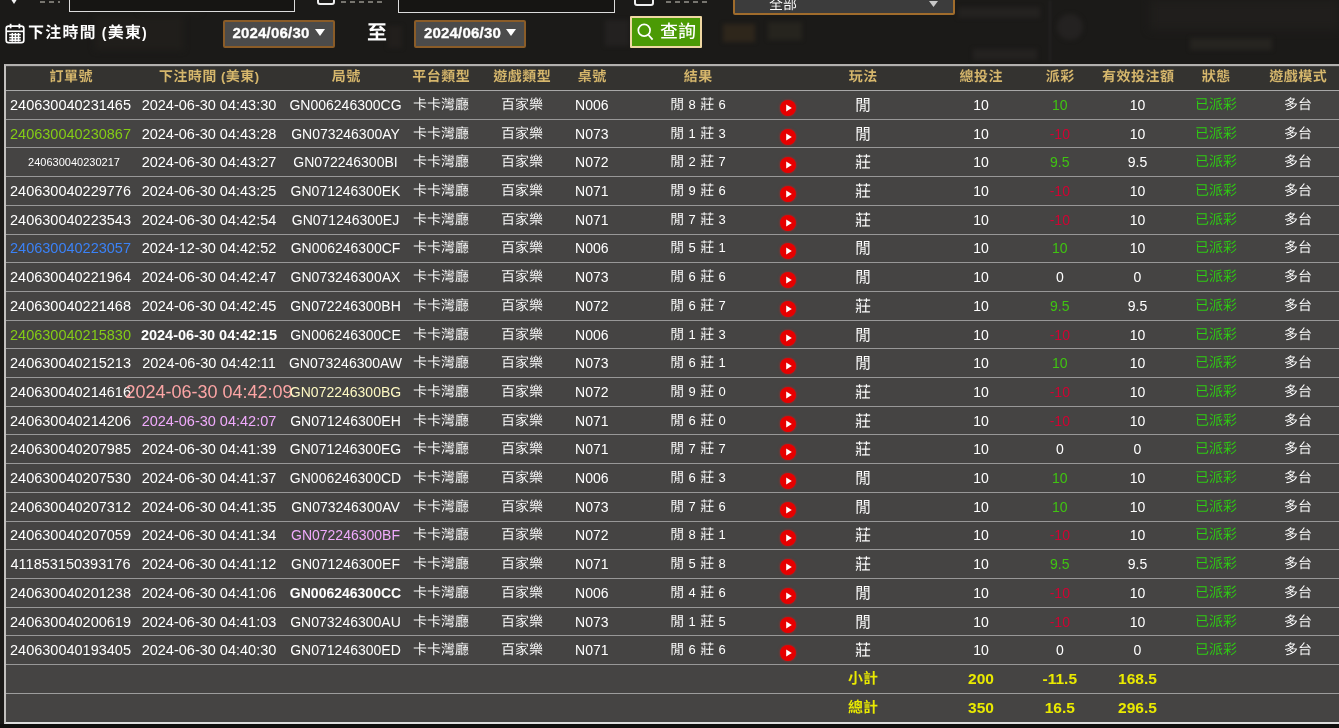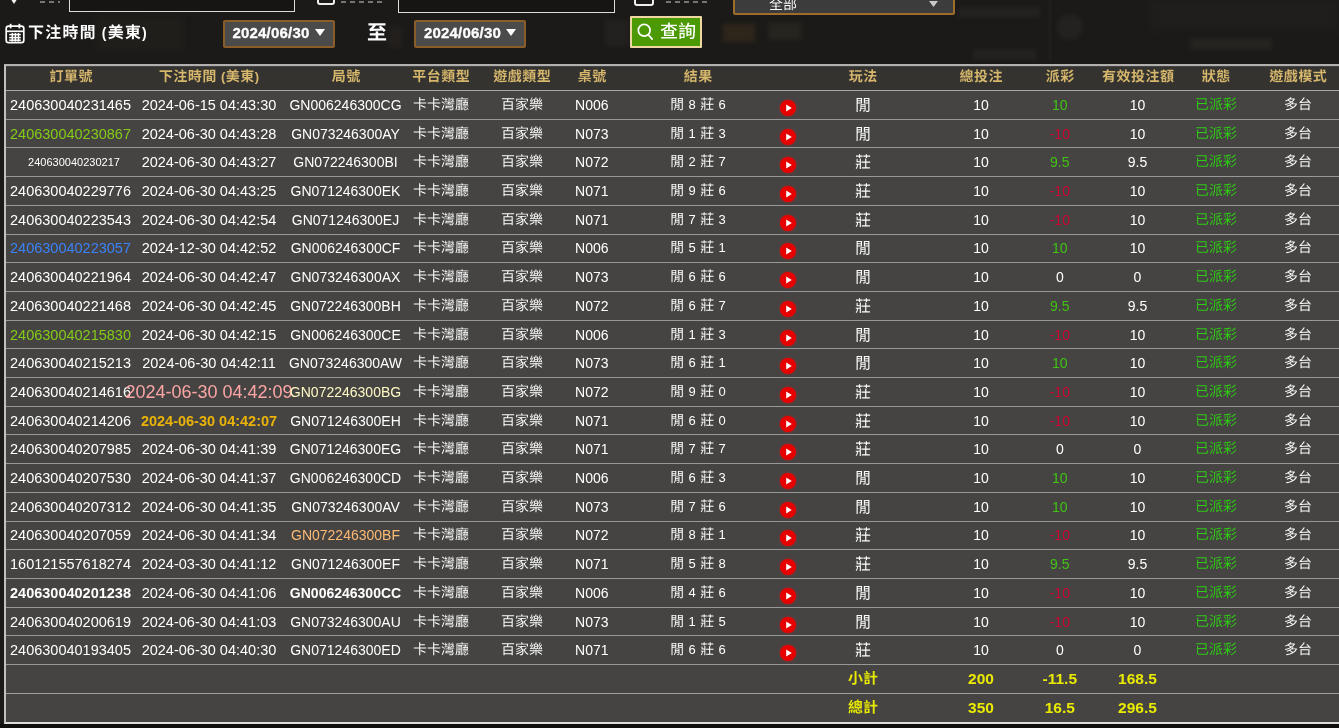--- a/index.html
+++ b/index.html
@@ -264,21 +264,21 @@
   </div>
 <div class="c" style="left:1298.3px;top:77.3px">
     <svg width="57.5" height="16.1" viewBox="0 0 57.5 16.1" fill="#d6b76c" style="overflow:visible;display:block" font-family="Liberation Sans,sans-serif">
       <use href="#g19" transform="translate(0.0 12.18) scale(0.014 -0.014)"></use>
       <use href="#g20" transform="translate(14.5 12.18) scale(0.014 -0.014)"></use>
       <use href="#g35" transform="translate(29.0 12.18) scale(0.014 -0.014)"></use>
       <use href="#g36" transform="translate(43.5 12.18) scale(0.014 -0.014)"></use>
     </svg>
   </div>
 <span class="t" style="left:70.5px;top:104.8px;font-size:14.5px;color:#fff;font-weight:normal">240630040231465</span>
-<span class="t" style="left:209px;top:104.8px;font-size:14.5px;color:#fff;font-weight:normal">2024-06-15 04:43:30</span>
+<span class="t" style="left:209px;top:104.8px;font-size:14.5px;color:#fff;font-weight:normal">2024-06-30 04:43:30</span>
 <span class="t" style="left:345.5px;top:104.8px;font-size:14px;color:#fff;font-weight:normal">GN006246300CG</span>
 <div class="c" style="left:441px;top:104.8px">
     <svg width="56.0" height="16.1" viewBox="0 0 56.0 16.1" fill="#fff" style="overflow:visible;display:block" font-family="Liberation Sans,sans-serif">
       <use href="#g37" transform="translate(0.0 12.18) scale(0.014 -0.014)"></use>
       <use href="#g37" transform="translate(14.0 12.18) scale(0.014 -0.014)"></use>
       <use href="#g38" transform="translate(28.0 12.18) scale(0.014 -0.014)"></use>
       <use href="#g39" transform="translate(42.0 12.18) scale(0.014 -0.014)"></use>
     </svg>
   </div>
 <div class="c" style="left:521.5px;top:104.8px">
@@ -696,21 +696,21 @@
       <use href="#g47" transform="translate(28.0 12.18) scale(0.014 -0.014)"></use>
     </svg>
   </div>
 <div class="c" style="left:1298.3px;top:305.8px">
     <svg width="28.0" height="16.1" viewBox="0 0 28.0 16.1" fill="#fff" style="overflow:visible;display:block" font-family="Liberation Sans,sans-serif">
       <use href="#g48" transform="translate(0.0 12.18) scale(0.014 -0.014)"></use>
       <use href="#g49" transform="translate(14.0 12.18) scale(0.014 -0.014)"></use>
     </svg>
   </div>
 <span class="t" style="left:70.5px;top:334.5px;font-size:14.5px;color:#84cc16;font-weight:normal">240630040215830</span>
-<span class="t" style="left:209px;top:334.5px;font-size:14.5px;color:#fff;font-weight:normal">2024-06-30 04:42:15</span>
+<span class="t" style="left:209px;top:334.5px;font-size:14.5px;color:#fff;font-weight:bold">2024-06-30 04:42:15</span>
 <span class="t" style="left:345.5px;top:334.5px;font-size:14px;color:#fff;font-weight:normal">GN006246300CE</span>
 <div class="c" style="left:441px;top:334.5px">
     <svg width="56.0" height="16.1" viewBox="0 0 56.0 16.1" fill="#fff" style="overflow:visible;display:block" font-family="Liberation Sans,sans-serif">
       <use href="#g37" transform="translate(0.0 12.18) scale(0.014 -0.014)"></use>
       <use href="#g37" transform="translate(14.0 12.18) scale(0.014 -0.014)"></use>
       <use href="#g38" transform="translate(28.0 12.18) scale(0.014 -0.014)"></use>
       <use href="#g39" transform="translate(42.0 12.18) scale(0.014 -0.014)"></use>
     </svg>
   </div>
 <div class="c" style="left:521.5px;top:334.5px">
@@ -858,21 +858,21 @@
       <use href="#g47" transform="translate(28.0 12.18) scale(0.014 -0.014)"></use>
     </svg>
   </div>
 <div class="c" style="left:1298.3px;top:391.9px">
     <svg width="28.0" height="16.1" viewBox="0 0 28.0 16.1" fill="#fff" style="overflow:visible;display:block" font-family="Liberation Sans,sans-serif">
       <use href="#g48" transform="translate(0.0 12.18) scale(0.014 -0.014)"></use>
       <use href="#g49" transform="translate(14.0 12.18) scale(0.014 -0.014)"></use>
     </svg>
   </div>
 <span class="t" style="left:70.5px;top:420.6px;font-size:14.5px;color:#fff;font-weight:normal">240630040214206</span>
-<span class="t" style="left:209px;top:420.6px;font-size:14.5px;color:#eab308;font-weight:bold">2024-06-30 04:42:07</span>
+<span class="t" style="left:209px;top:420.6px;font-size:14.5px;color:#f0abfc;font-weight:normal">2024-06-30 04:42:07</span>
 <span class="t" style="left:345.5px;top:420.6px;font-size:14px;color:#fff;font-weight:normal">GN071246300EH</span>
 <div class="c" style="left:441px;top:420.6px">
     <svg width="56.0" height="16.1" viewBox="0 0 56.0 16.1" fill="#fff" style="overflow:visible;display:block" font-family="Liberation Sans,sans-serif">
       <use href="#g37" transform="translate(0.0 12.18) scale(0.014 -0.014)"></use>
       <use href="#g37" transform="translate(14.0 12.18) scale(0.014 -0.014)"></use>
       <use href="#g38" transform="translate(28.0 12.18) scale(0.014 -0.014)"></use>
       <use href="#g39" transform="translate(42.0 12.18) scale(0.014 -0.014)"></use>
     </svg>
   </div>
 <div class="c" style="left:521.5px;top:420.6px">
@@ -1075,21 +1075,21 @@
     </svg>
   </div>
 <div class="c" style="left:1298.3px;top:506.7px">
     <svg width="28.0" height="16.1" viewBox="0 0 28.0 16.1" fill="#fff" style="overflow:visible;display:block" font-family="Liberation Sans,sans-serif">
       <use href="#g48" transform="translate(0.0 12.18) scale(0.014 -0.014)"></use>
       <use href="#g49" transform="translate(14.0 12.18) scale(0.014 -0.014)"></use>
     </svg>
   </div>
 <span class="t" style="left:70.5px;top:535.4px;font-size:14.5px;color:#fff;font-weight:normal">240630040207059</span>
 <span class="t" style="left:209px;top:535.4px;font-size:14.5px;color:#fff;font-weight:normal">2024-06-30 04:41:34</span>
-<span class="t" style="left:345.5px;top:535.4px;font-size:14px;color:#fdba74;font-weight:normal">GN072246300BF</span>
+<span class="t" style="left:345.5px;top:535.4px;font-size:14px;color:#f0abfc;font-weight:normal">GN072246300BF</span>
 <div class="c" style="left:441px;top:535.4px">
     <svg width="56.0" height="16.1" viewBox="0 0 56.0 16.1" fill="#fff" style="overflow:visible;display:block" font-family="Liberation Sans,sans-serif">
       <use href="#g37" transform="translate(0.0 12.18) scale(0.014 -0.014)"></use>
       <use href="#g37" transform="translate(14.0 12.18) scale(0.014 -0.014)"></use>
       <use href="#g38" transform="translate(28.0 12.18) scale(0.014 -0.014)"></use>
       <use href="#g39" transform="translate(42.0 12.18) scale(0.014 -0.014)"></use>
     </svg>
   </div>
 <div class="c" style="left:521.5px;top:535.4px">
     <svg width="42.0" height="16.1" viewBox="0 0 42.0 16.1" fill="#fff" style="overflow:visible;display:block" font-family="Liberation Sans,sans-serif">
@@ -1127,22 +1127,22 @@
       <use href="#g46" transform="translate(14.0 12.18) scale(0.014 -0.014)"></use>
       <use href="#g47" transform="translate(28.0 12.18) scale(0.014 -0.014)"></use>
     </svg>
   </div>
 <div class="c" style="left:1298.3px;top:535.4px">
     <svg width="28.0" height="16.1" viewBox="0 0 28.0 16.1" fill="#fff" style="overflow:visible;display:block" font-family="Liberation Sans,sans-serif">
       <use href="#g48" transform="translate(0.0 12.18) scale(0.014 -0.014)"></use>
       <use href="#g49" transform="translate(14.0 12.18) scale(0.014 -0.014)"></use>
     </svg>
   </div>
-<span class="t" style="left:70.5px;top:564.1px;font-size:14.5px;color:#fff;font-weight:normal">160121557618274</span>
-<span class="t" style="left:209px;top:564.1px;font-size:14.5px;color:#fff;font-weight:normal">2024-03-30 04:41:12</span>
+<span class="t" style="left:70.5px;top:564.1px;font-size:14.5px;color:#fff;font-weight:normal">411853150393176</span>
+<span class="t" style="left:209px;top:564.1px;font-size:14.5px;color:#fff;font-weight:normal">2024-06-30 04:41:12</span>
 <span class="t" style="left:345.5px;top:564.1px;font-size:14px;color:#fff;font-weight:normal">GN071246300EF</span>
 <div class="c" style="left:441px;top:564.1px">
     <svg width="56.0" height="16.1" viewBox="0 0 56.0 16.1" fill="#fff" style="overflow:visible;display:block" font-family="Liberation Sans,sans-serif">
       <use href="#g37" transform="translate(0.0 12.18) scale(0.014 -0.014)"></use>
       <use href="#g37" transform="translate(14.0 12.18) scale(0.014 -0.014)"></use>
       <use href="#g38" transform="translate(28.0 12.18) scale(0.014 -0.014)"></use>
       <use href="#g39" transform="translate(42.0 12.18) scale(0.014 -0.014)"></use>
     </svg>
   </div>
 <div class="c" style="left:521.5px;top:564.1px">
@@ -1181,21 +1181,21 @@
       <use href="#g46" transform="translate(14.0 12.18) scale(0.014 -0.014)"></use>
       <use href="#g47" transform="translate(28.0 12.18) scale(0.014 -0.014)"></use>
     </svg>
   </div>
 <div class="c" style="left:1298.3px;top:564.1px">
     <svg width="28.0" height="16.1" viewBox="0 0 28.0 16.1" fill="#fff" style="overflow:visible;display:block" font-family="Liberation Sans,sans-serif">
       <use href="#g48" transform="translate(0.0 12.18) scale(0.014 -0.014)"></use>
       <use href="#g49" transform="translate(14.0 12.18) scale(0.014 -0.014)"></use>
     </svg>
   </div>
-<span class="t" style="left:70.5px;top:592.8px;font-size:14.5px;color:#fff;font-weight:bold">240630040201238</span>
+<span class="t" style="left:70.5px;top:592.8px;font-size:14.5px;color:#fff;font-weight:normal">240630040201238</span>
 <span class="t" style="left:209px;top:592.8px;font-size:14.5px;color:#fff;font-weight:normal">2024-06-30 04:41:06</span>
 <span class="t" style="left:345.5px;top:592.8px;font-size:14px;color:#fff;font-weight:bold">GN006246300CC</span>
 <div class="c" style="left:441px;top:592.8px">
     <svg width="56.0" height="16.1" viewBox="0 0 56.0 16.1" fill="#fff" style="overflow:visible;display:block" font-family="Liberation Sans,sans-serif">
       <use href="#g37" transform="translate(0.0 12.18) scale(0.014 -0.014)"></use>
       <use href="#g37" transform="translate(14.0 12.18) scale(0.014 -0.014)"></use>
       <use href="#g38" transform="translate(28.0 12.18) scale(0.014 -0.014)"></use>
       <use href="#g39" transform="translate(42.0 12.18) scale(0.014 -0.014)"></use>
     </svg>
   </div>

